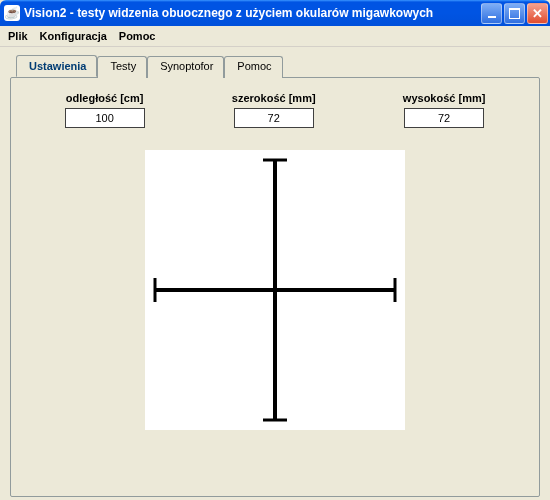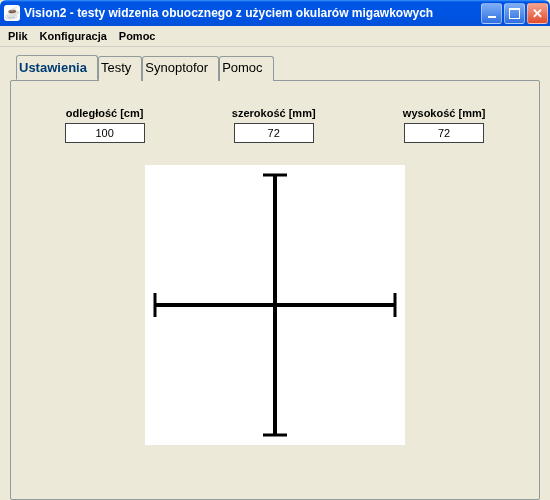--- a/index.html
+++ b/index.html
@@ -77,22 +77,22 @@
     .tab-strip {
       display: flex;
       padding-left: 6px;
       position: relative;
       z-index: 2;
     }
     .tab {
       background: #ece9d8;
       border: 1px solid #919b9c;
       border-bottom: none;
-      padding: 3px 10px 3px 2px;
-      font-size: 13px;
+      padding: 3px 10px 3px 12px;
+      font-size: 11px;
       border-radius: 3px 3px 0 0;
       margin-right: 0px;
       position: relative;
       top: 1px;
       cursor: default;
     }
     .tab.active {
       background: #ece9d8;
       font-weight: bold;
       top: 0;
@@ -108,21 +108,20 @@
       height: 420px;
       border-radius: 2px;
       position: relative;
       top: 0;
       padding: 14px 20px;
     }
     .fields-row {
       display: flex;
       justify-content: space-around;
       gap: 20px;
-      margin-top: 12px;
     }
     .field {
       display: flex;
       flex-direction: column;
       align-items: center;
       gap: 4px;
     }
     .field label {
       font-size: 11px;
       font-weight: bold;

